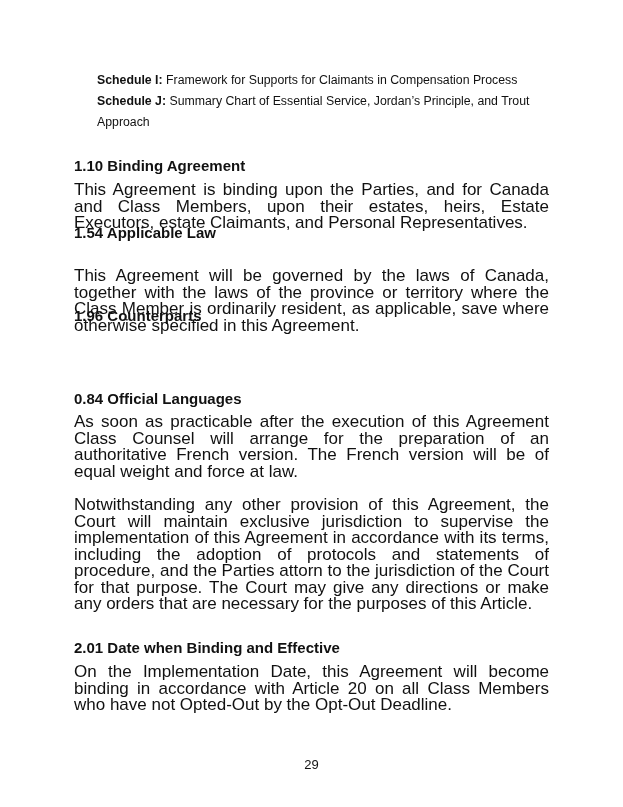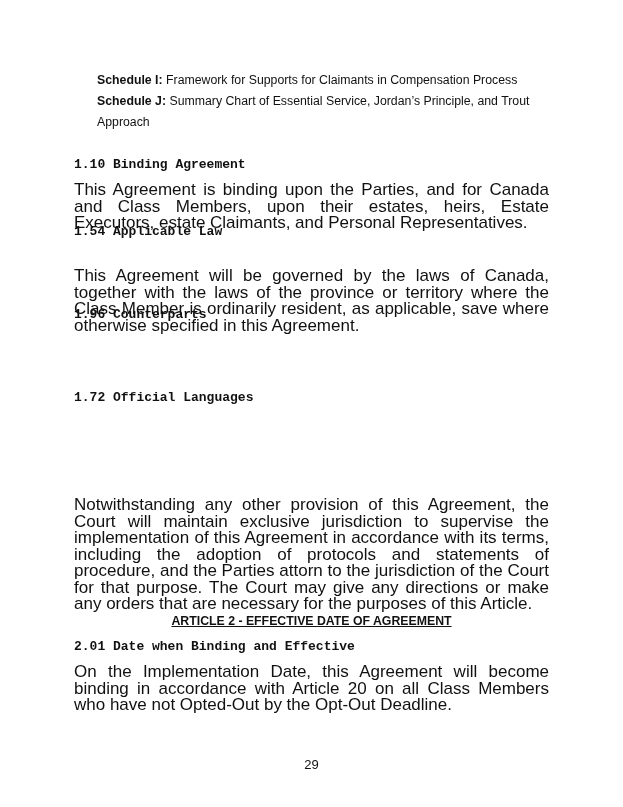--- a/index.html
+++ b/index.html
@@ -1,21 +1,21 @@
 <!DOCTYPE html>
 <html><head>
 <meta charset="utf-8">
 <style>
   html, body { margin: 0; padding: 0; background: #ffffff; }
   body { width: 623px; height: 807px; position: relative; overflow: hidden;
          font-family: "Liberation Sans", sans-serif; color: #111; }
   .page { position: absolute; left: 0; top: 0; width: 623px; height: 807px; }
   .sched { position: absolute; left: 97px; font-size: 12.3px; line-height: 21px; width: 460px; }
   .sched b { font-weight: bold; }
-  .h { position: absolute; left: 74px; font-size: 13px; font-weight: bold; font-family: Liberation Mono, monospace; }
+  .h { position: absolute; left: 74px; font-size: 15px; font-weight: bold; }
   .p { position: absolute; left: 74px; width: 475px; font-size: 17px; line-height: 16.5px; text-align: justify; }
   .article { position: absolute; left: 0; width: 623px; text-align: center; font-size: 12.3px; font-weight: bold; text-decoration: underline; }
   .pnum { position: absolute; left: 0; width: 623px; text-align: center; font-size: 13px; top: 757px; }
 </style>
 </head>
 <body>
 
 <div class="page">
 
   <div class="sched" style="top:91px;">
@@ -26,23 +26,23 @@
   </div>
 
   <div class="h" style="top:157px;">1.10 Binding Agreement</div>
   <div class="p" style="top:182px;">This Agreement is binding upon the Parties, and for Canada and Class Members, upon their estates, heirs, Estate Executors, estate Claimants, and Personal Representatives.</div>
 
   <div class="h" style="top:224px;">1.54 Applicable Law</div>
   <div class="p" style="top:248px;margin-top:20px;">This Agreement will be governed by the laws of Canada, together with the laws of the province or territory where the Class Member is ordinarily resident, as applicable, save where otherwise specified in this Agreement.</div>
 
   <div class="h" style="top:307px;">1.96 Counterparts</div>
 
-  <div class="h" style="top:390px;">1.72 Official Languages</div>
+  <div class="h" style="top:390px;">0.84 Official Languages</div>
+  <div class="p" style="top:414px;">As soon as practicable after the execution of this Agreement Class Counsel will arrange for the preparation of an authoritative French version. The French version will be of equal weight and force at law.</div>
 
   <div class="p" style="top:497px;">Notwithstanding any other provision of this Agreement, the Court will maintain exclusive jurisdiction to supervise the implementation of this Agreement in accordance with its terms, including the adoption of protocols and statements of procedure, and the Parties attorn to the jurisdiction of the Court for that purpose. The Court may give any directions or make any orders that are necessary for the purposes of this Article.</div>
 
-  <div class="article" style="top:614px;">ARTICLE 2 - EFFECTIVE DATE OF AGREEMENT</div>
 
   <div class="h" style="top:639px;">2.01 Date when Binding and Effective</div>
   <div class="p" style="top:664px;">On the Implementation Date, this Agreement will become binding in accordance with Article 20 on all Class Members who have not Opted-Out by the Opt-Out Deadline.</div>
 
   <div class="pnum">29</div>
 </div>
 
 </body></html>

